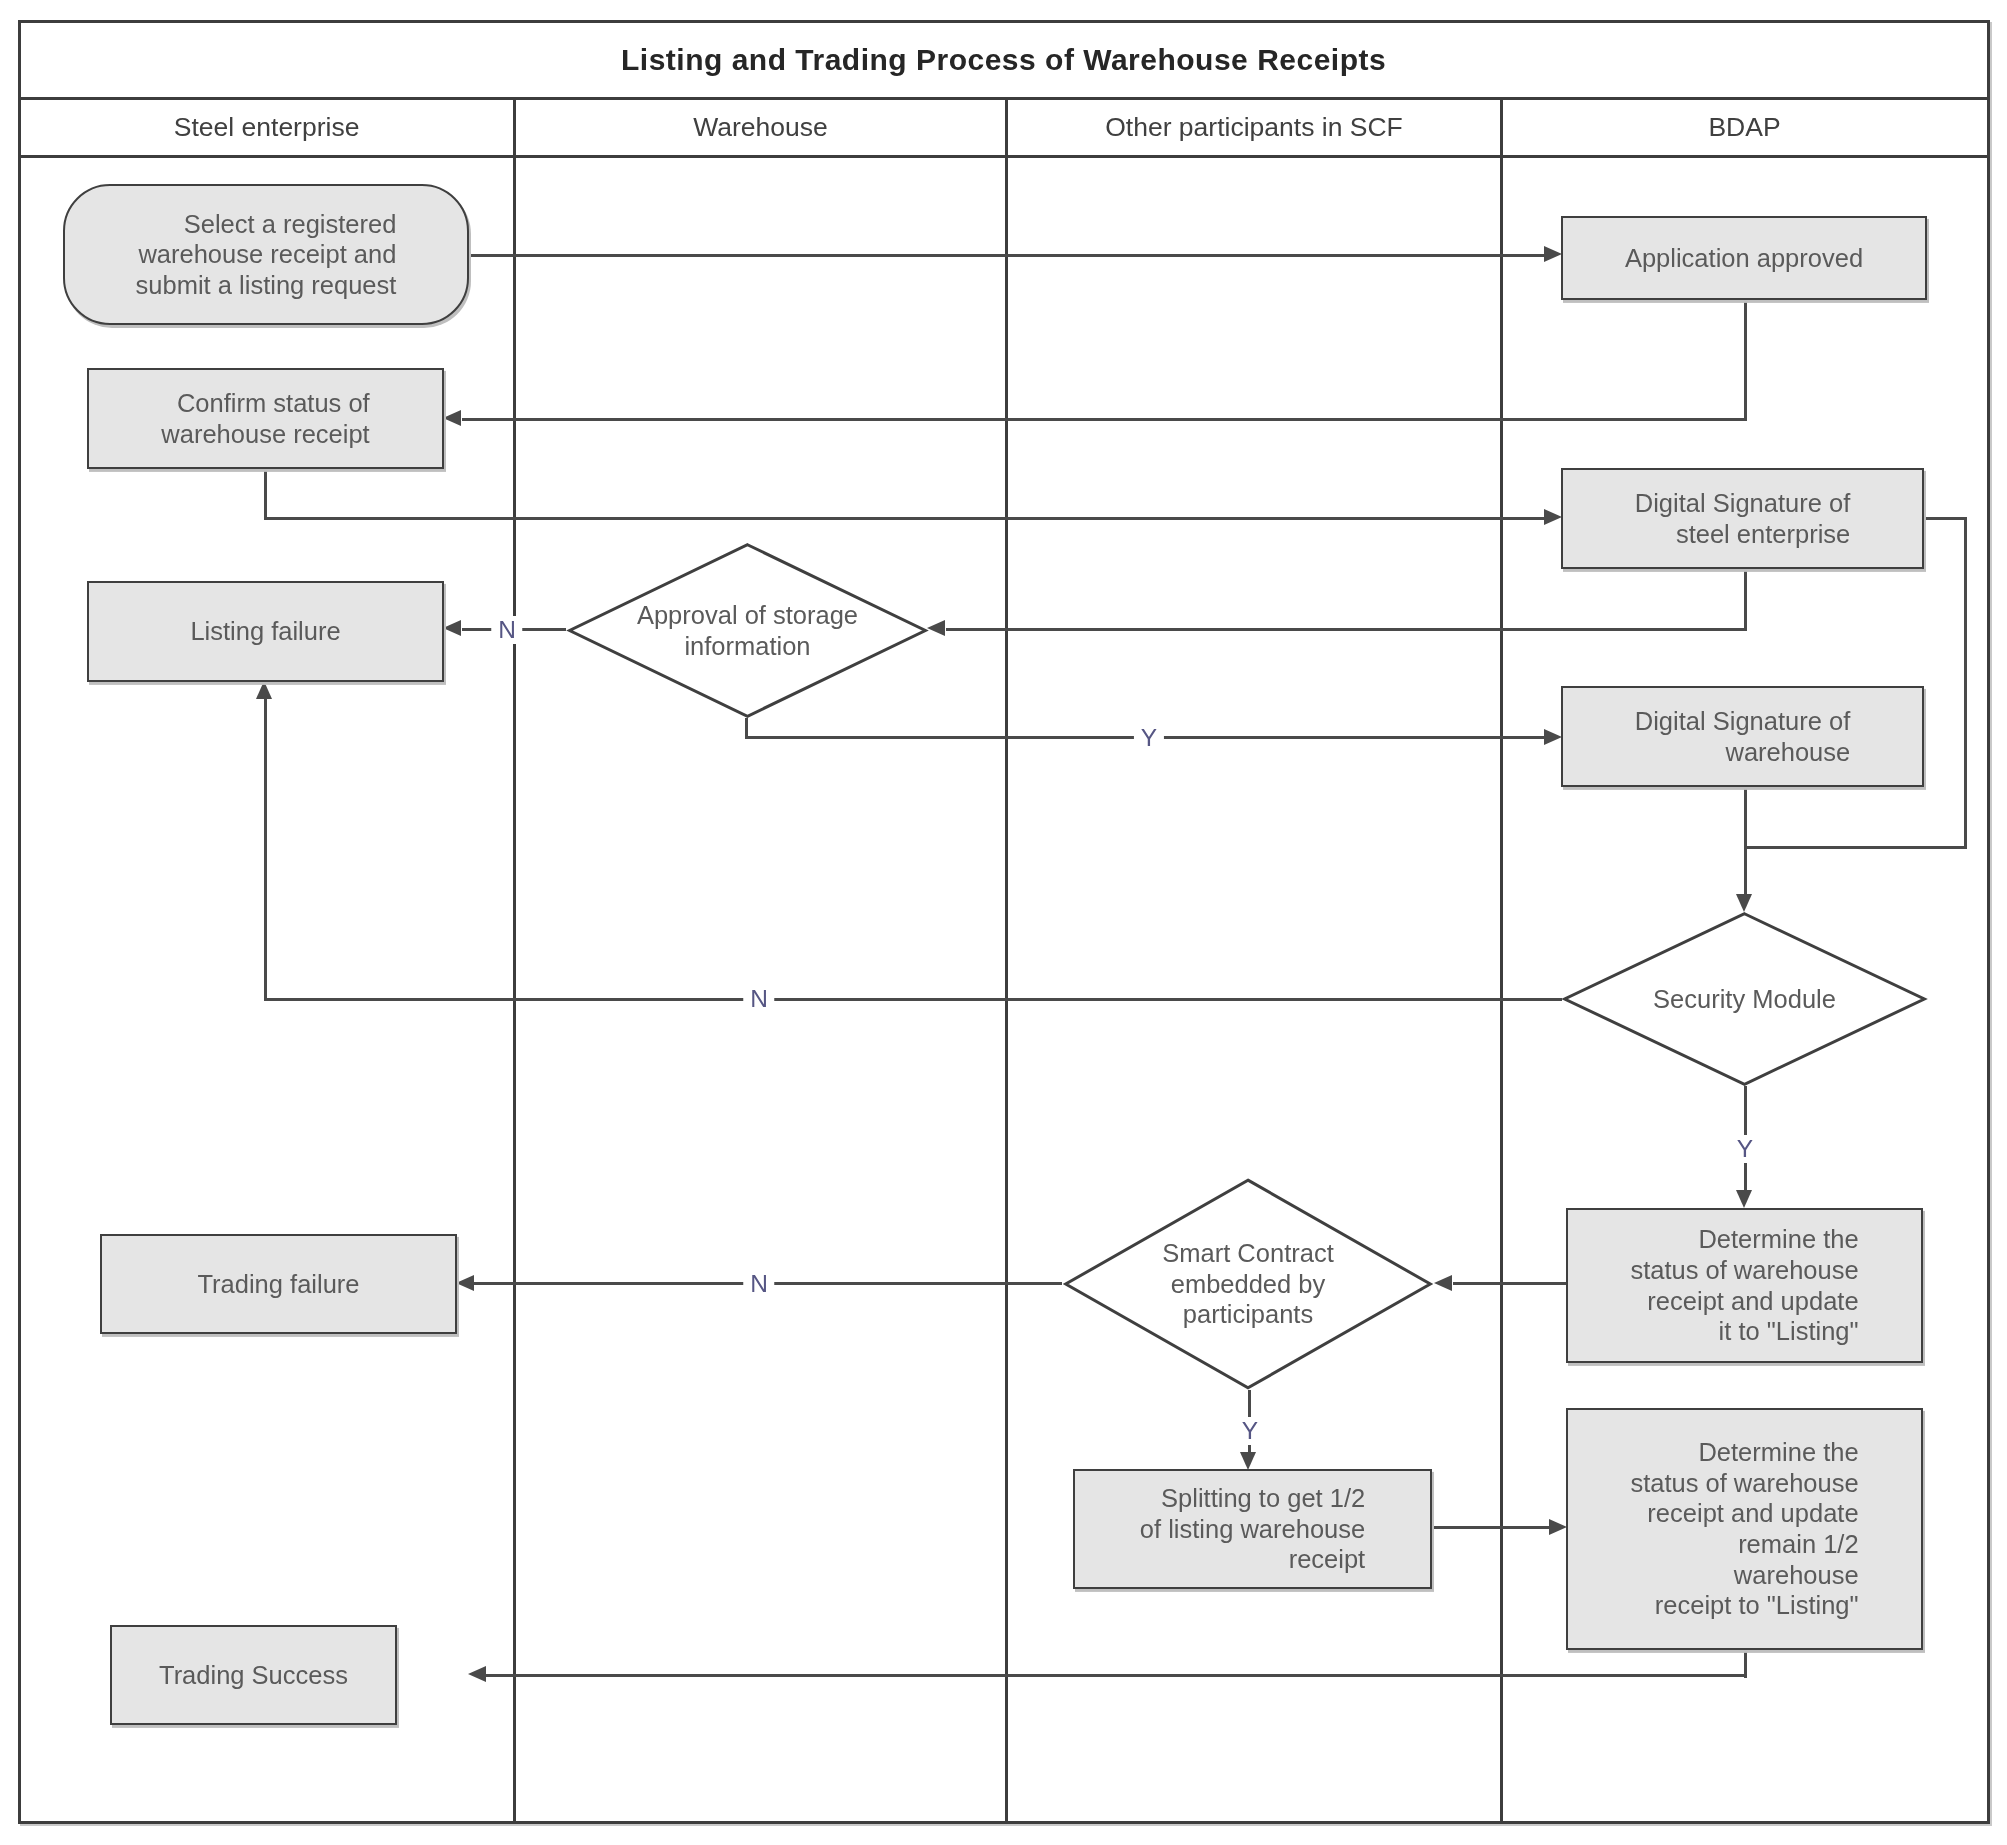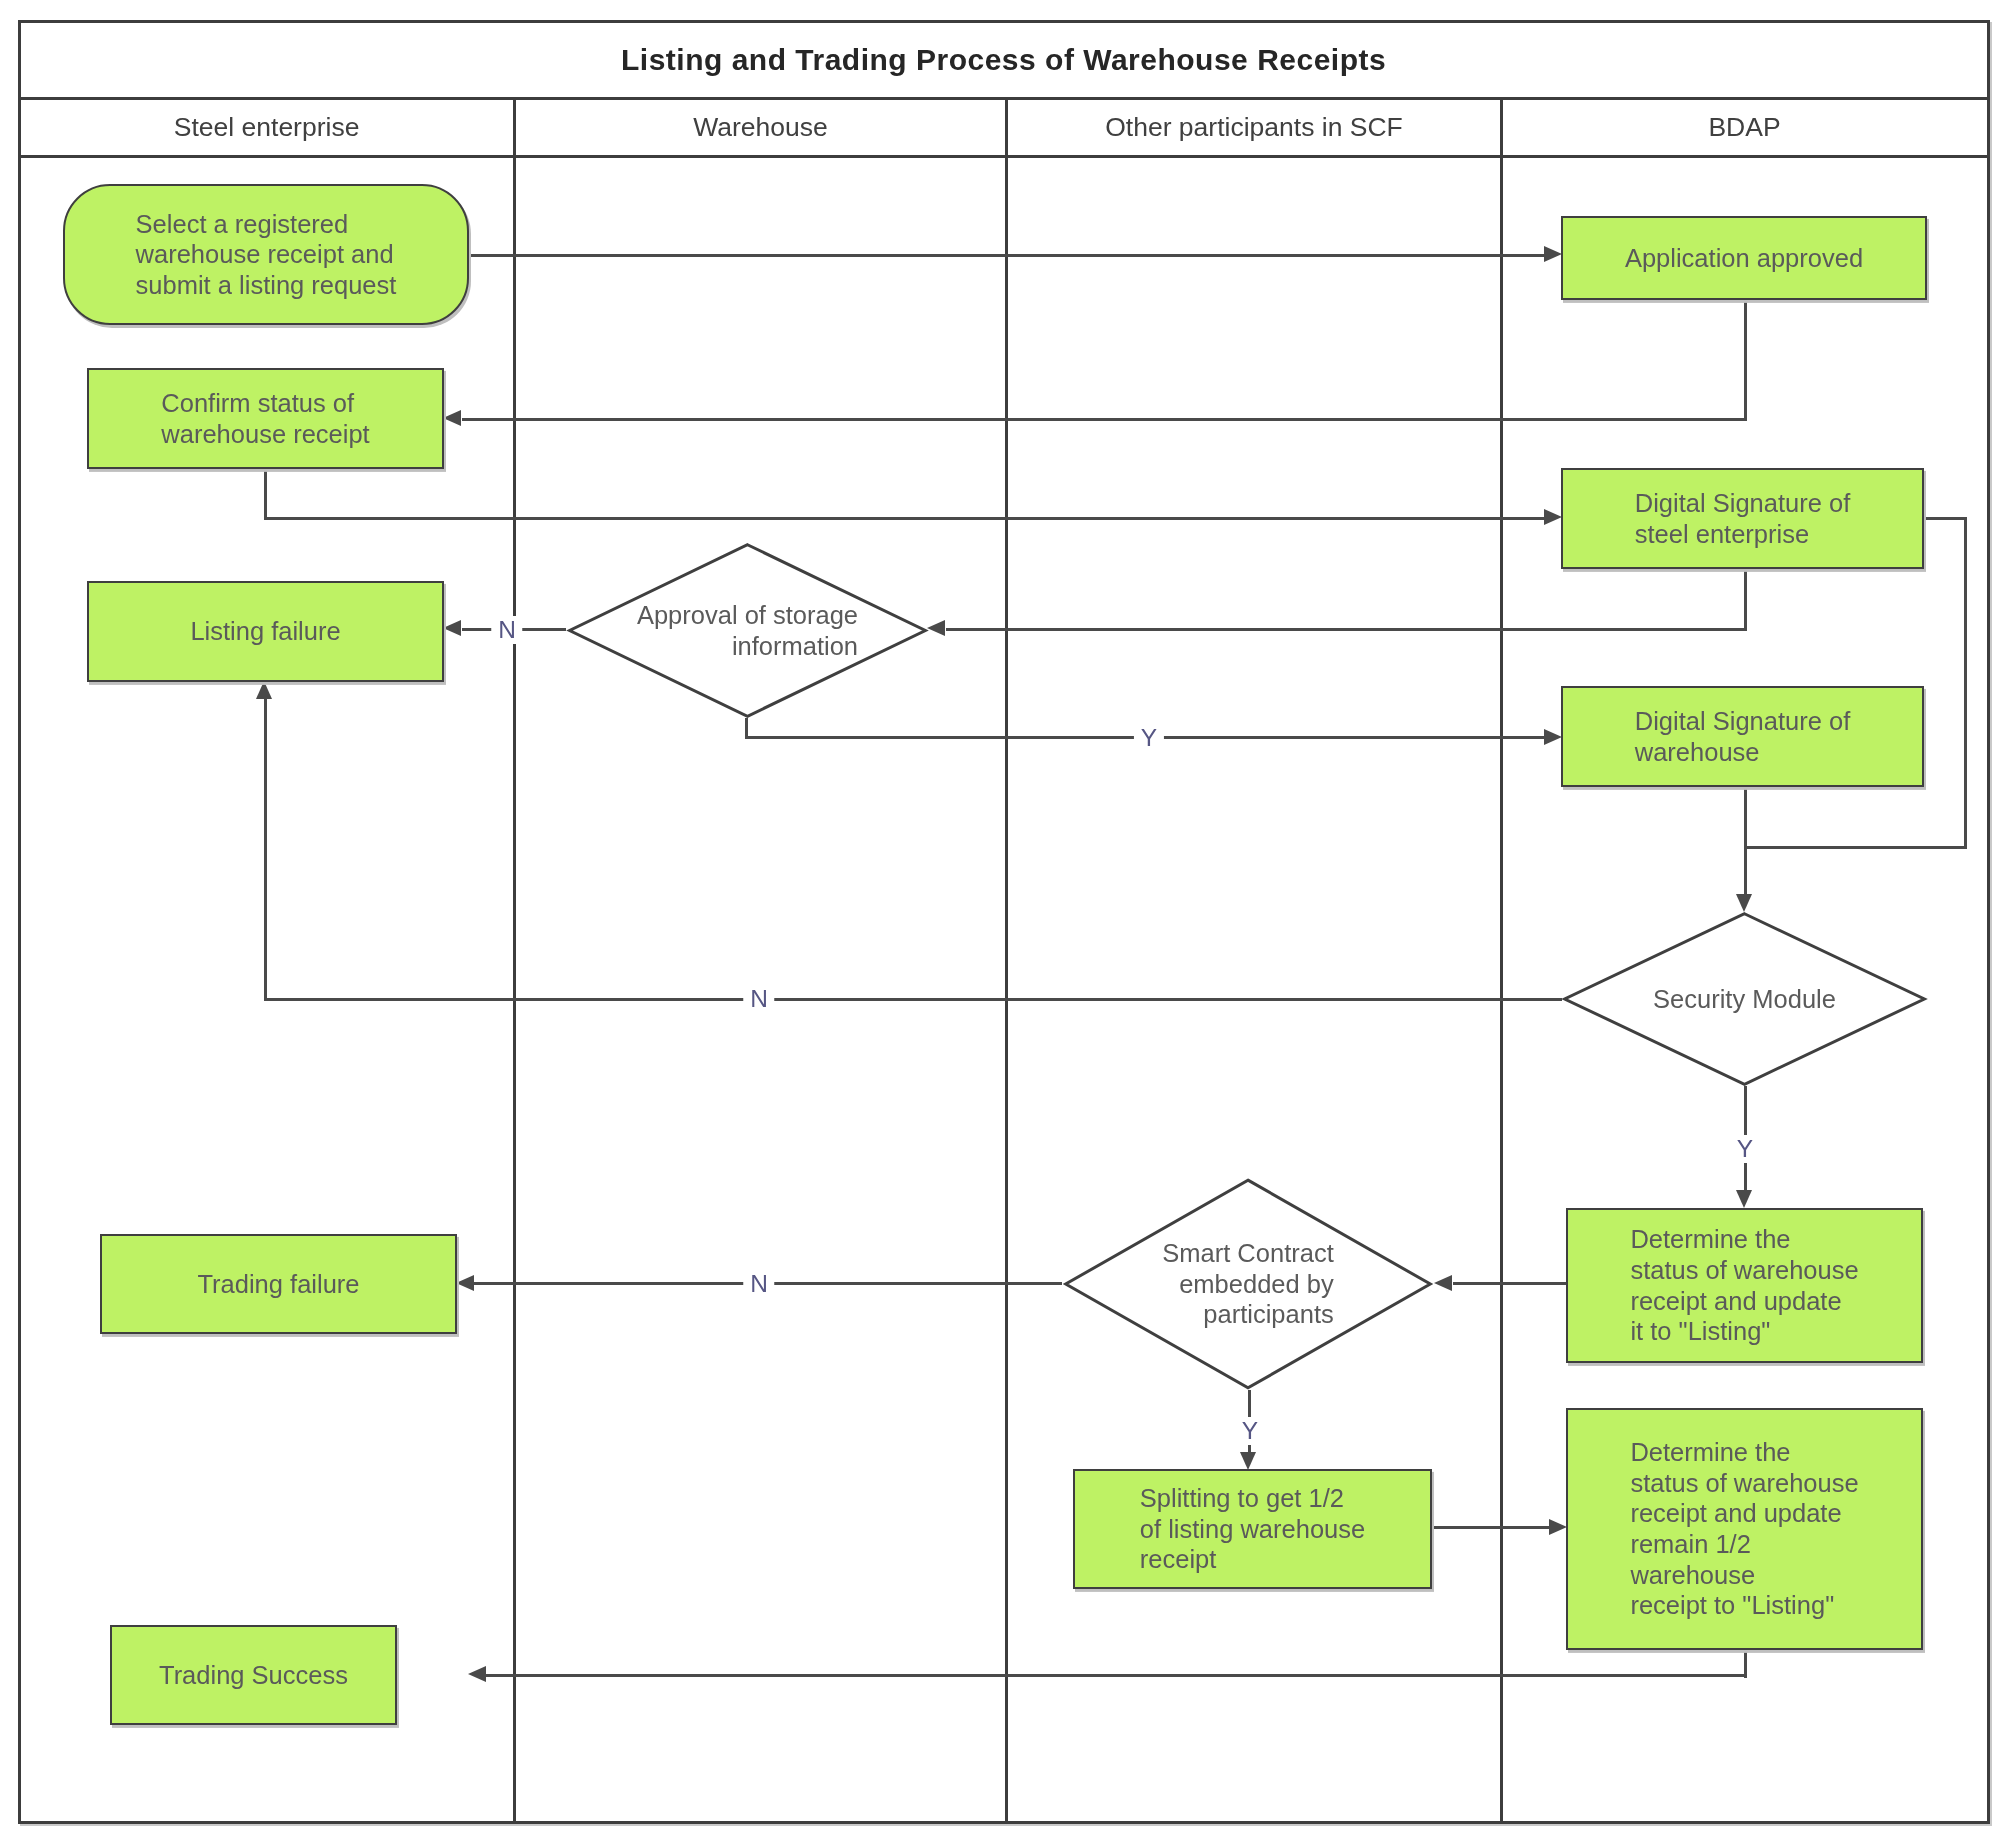--- a/index.html
+++ b/index.html
@@ -20,29 +20,29 @@
   .title{
     position:absolute;left:17.6px;top:29px;width:1972px;height:61px;
     display:flex;align-items:center;justify-content:center;
     font-size:30px;font-weight:bold;color:var(--title,#262626);letter-spacing:0.5px;
   }
   .lane-h{
     position:absolute;top:101px;height:53px;display:flex;align-items:center;justify-content:center;
     font-size:26.5px;color:var(--text2,#404040);
   }
   .node{
-    position:absolute;box-sizing:border-box;background:#bef264;
+    position:absolute;box-sizing:border-box;background:#e5e5e5;
     border:2.9px solid var(--box,#3f3f3f);box-shadow:2px 2.9px 0 #bfbfbf;
-    display:flex;align-items:center;justify-content:center;text-align:left;
+    display:flex;align-items:center;justify-content:center;text-align:right;
   }
   .nlabel{
     white-space:pre-line;font-size:25.5px;line-height:1.2;color:var(--text,#5a5a5a);
     padding:2px 5.9px;
   }
-  .diamond{position:absolute;display:flex;align-items:center;justify-content:center;text-align:right;}
+  .diamond{position:absolute;display:flex;align-items:center;justify-content:center;text-align:center;}
   .diamond svg{position:absolute;left:0;top:0;width:100%;height:100%;}
   .diamond .nlabel{position:relative;z-index:2;}
   .ar{position:absolute;width:0;height:0;}
   .ar.r{border-top:8.8px solid transparent;border-bottom:8.8px solid transparent;border-left:18.6px solid var(--line,#4a4a4a);}
   .ar.l{border-top:8.8px solid transparent;border-bottom:8.8px solid transparent;border-right:18.6px solid var(--line,#4a4a4a);}
   .ar.d{border-left:8.8px solid transparent;border-right:8.8px solid transparent;border-top:18.6px solid var(--line,#4a4a4a);}
   .ar.u{border-left:8.8px solid transparent;border-right:8.8px solid transparent;border-bottom:18.6px solid var(--line,#4a4a4a);}
   .elabel{
     position:absolute;transform:translate(-50%,-50%);background:#fff;padding:0 6.9px;
     font-size:24.5px;color:var(--yn,#565684);z-index:3;

